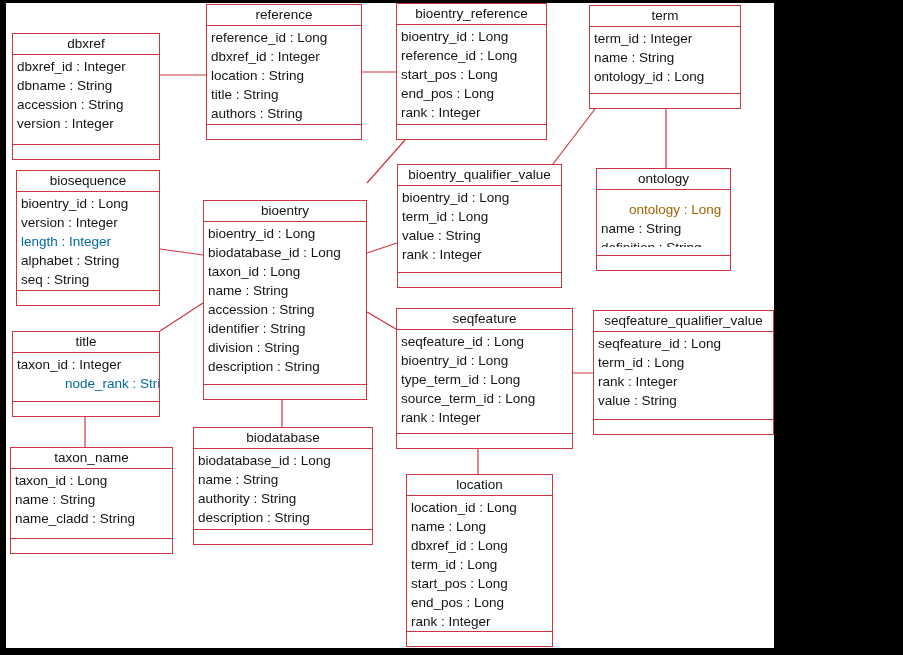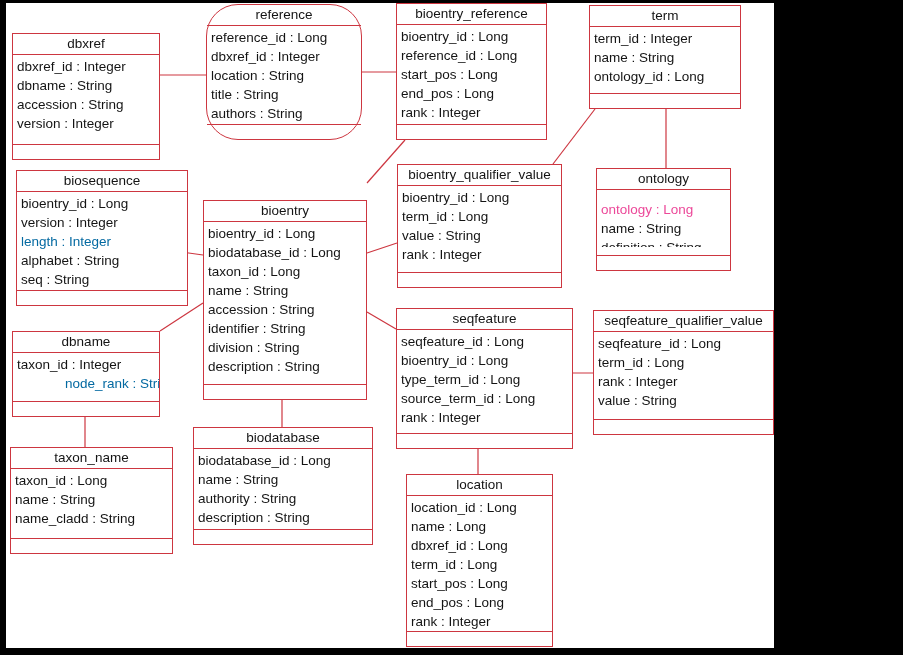--- a/index.html
+++ b/index.html
@@ -91,21 +91,21 @@
       <div class="entity" style="left: 12px; top: 13px; width: 148px; height: 127px; border-color: rgb(205, 54, 64); margin-top: 20px;">
         <div class="etitle" style="border-color: rgb(205, 54, 64); color: rgb(20, 20, 20);">dbxref</div>
         <div class="eattrs">
           <div class="attr" style="color: rgb(20, 20, 20);">dbxref_id : Integer</div>
           <div class="attr" style="color: rgb(20, 20, 20);">dbname : String</div>
           <div class="attr" style="color: rgb(20, 20, 20);">accession : String</div>
           <div class="attr" style="color: rgb(20, 20, 20);">version : Integer</div>
         </div>
         <div class="eops" style="border-color: rgb(205, 54, 64);"></div>
       </div>
-      <div class="entity" style="left: 206px; top: 4px; width: 156px; height: 136px; border-color: rgb(205, 54, 64); border-radius: 32px;">
+      <div class="entity" style="left: 206px; top: 4px; width: 156px; height: 136px; border-color: rgb(205, 54, 64);">
         <div class="etitle" style="border-color: rgb(205, 54, 64); color: rgb(20, 20, 20);">reference</div>
         <div class="eattrs">
           <div class="attr" style="color: rgb(20, 20, 20);">reference_id : Long</div>
           <div class="attr" style="color: rgb(20, 20, 20);">dbxref_id : Integer</div>
           <div class="attr" style="color: rgb(20, 20, 20);">location : String</div>
           <div class="attr" style="color: rgb(20, 20, 20);">title : String</div>
           <div class="attr" style="color: rgb(20, 20, 20);">authors : String</div>
         </div>
         <div class="eops" style="border-color: rgb(205, 54, 64);"></div>
       </div>
@@ -122,21 +122,21 @@
       </div>
       <div class="entity" style="left: 589px; top: 5px; width: 152px; height: 104px; border-color: rgb(205, 54, 64);">
         <div class="etitle" style="border-color: rgb(205, 54, 64); color: rgb(20, 20, 20);">term</div>
         <div class="eattrs">
           <div class="attr" style="color: rgb(20, 20, 20);">term_id : Integer</div>
           <div class="attr" style="color: rgb(20, 20, 20);">name : String</div>
           <div class="attr" style="color: rgb(20, 20, 20);">ontology_id : Long</div>
         </div>
         <div class="eops" style="border-color: rgb(205, 54, 64);"></div>
       </div>
-      <div class="entity" style="left: 16px; top: 170px; width: 172px; height: 136px; border-color: rgb(205, 54, 64);">
+      <div class="entity" style="left: 16px; top: 170px; width: 144px; height: 136px; border-color: rgb(205, 54, 64);">
         <div class="etitle" style="border-color: rgb(205, 54, 64); color: rgb(20, 20, 20);">biosequence</div>
         <div class="eattrs">
           <div class="attr" style="color: rgb(20, 20, 20);">bioentry_id : Long</div>
           <div class="attr" style="color: rgb(20, 20, 20);">version : Integer</div>
           <div class="attr" style="color: #0369a1;">length : Integer</div>
           <div class="attr" style="color: rgb(20, 20, 20);">alphabet : String</div>
           <div class="attr" style="color: rgb(20, 20, 20);">seq : String</div>
         </div>
         <div class="eops" style="border-color: rgb(205, 54, 64);"></div>
       </div>
@@ -160,21 +160,21 @@
           <div class="attr" style="color: rgb(20, 20, 20);">bioentry_id : Long</div>
           <div class="attr" style="color: rgb(20, 20, 20);">term_id : Long</div>
           <div class="attr" style="color: rgb(20, 20, 20);">value : String</div>
           <div class="attr" style="color: rgb(20, 20, 20);">rank : Integer</div>
         </div>
         <div class="eops" style="border-color: rgb(205, 54, 64);"></div>
       </div>
       <div class="entity" style="left: 596px; top: 168px; width: 135px; height: 103px; border-color: rgb(205, 54, 64); gap: 8px;">
         <div class="etitle" style="border-color: rgb(205, 54, 64); color: rgb(20, 20, 20);">ontology</div>
         <div class="eattrs">
-          <div class="attr" style="color: #ec4899;">ontology : Long</div>
+          <div class="attr" style="color: #a16207; margin-left: 28px;">ontology : Long</div>
           <div class="attr" style="color: rgb(20, 20, 20);">name : String</div>
           <div class="attr" style="color: rgb(20, 20, 20);">definition : String</div>
         </div>
         <div class="eops" style="border-color: rgb(205, 54, 64);"></div>
       </div>
       <div class="entity" style="left: 396px; top: 308px; width: 177px; height: 141px; border-color: rgb(205, 54, 64);">
         <div class="etitle" style="border-color: rgb(205, 54, 64); color: rgb(20, 20, 20);">seqfeature</div>
         <div class="eattrs">
           <div class="attr" style="color: rgb(20, 20, 20);">seqfeature_id : Long</div>
           <div class="attr" style="color: rgb(20, 20, 20);">bioentry_id : Long</div>
@@ -188,21 +188,21 @@
         <div class="etitle" style="border-color: rgb(205, 54, 64); color: rgb(20, 20, 20);">seqfeature_qualifier_value</div>
         <div class="eattrs">
           <div class="attr" style="color: rgb(20, 20, 20);">seqfeature_id : Long</div>
           <div class="attr" style="color: rgb(20, 20, 20);">term_id : Long</div>
           <div class="attr" style="color: rgb(20, 20, 20);">rank : Integer</div>
           <div class="attr" style="color: rgb(20, 20, 20);">value : String</div>
         </div>
         <div class="eops" style="border-color: rgb(205, 54, 64);"></div>
       </div>
       <div class="entity" style="left: 12px; top: 331px; width: 148px; height: 86px; border-color: rgb(205, 54, 64);">
-        <div class="etitle" style="border-color: rgb(205, 54, 64); color: rgb(20, 20, 20);">dbname</div>
+        <div class="etitle" style="border-color: rgb(205, 54, 64); color: rgb(20, 20, 20);">title</div>
         <div class="eattrs">
           <div class="attr" style="color: rgb(20, 20, 20);">taxon_id : Integer</div>
           <div class="attr" style="color: #0369a1; margin-left: 48px;">node_rank : String</div>
         </div>
         <div class="eops" style="border-color: rgb(205, 54, 64);"></div>
       </div>
       <div class="entity" style="left: 10px; top: 447px; width: 163px; height: 107px; border-color: rgb(205, 54, 64);">
         <div class="etitle" style="border-color: rgb(205, 54, 64); color: rgb(20, 20, 20);">taxon_name</div>
         <div class="eattrs">
           <div class="attr" style="color: rgb(20, 20, 20);">taxon_id : Long</div>

